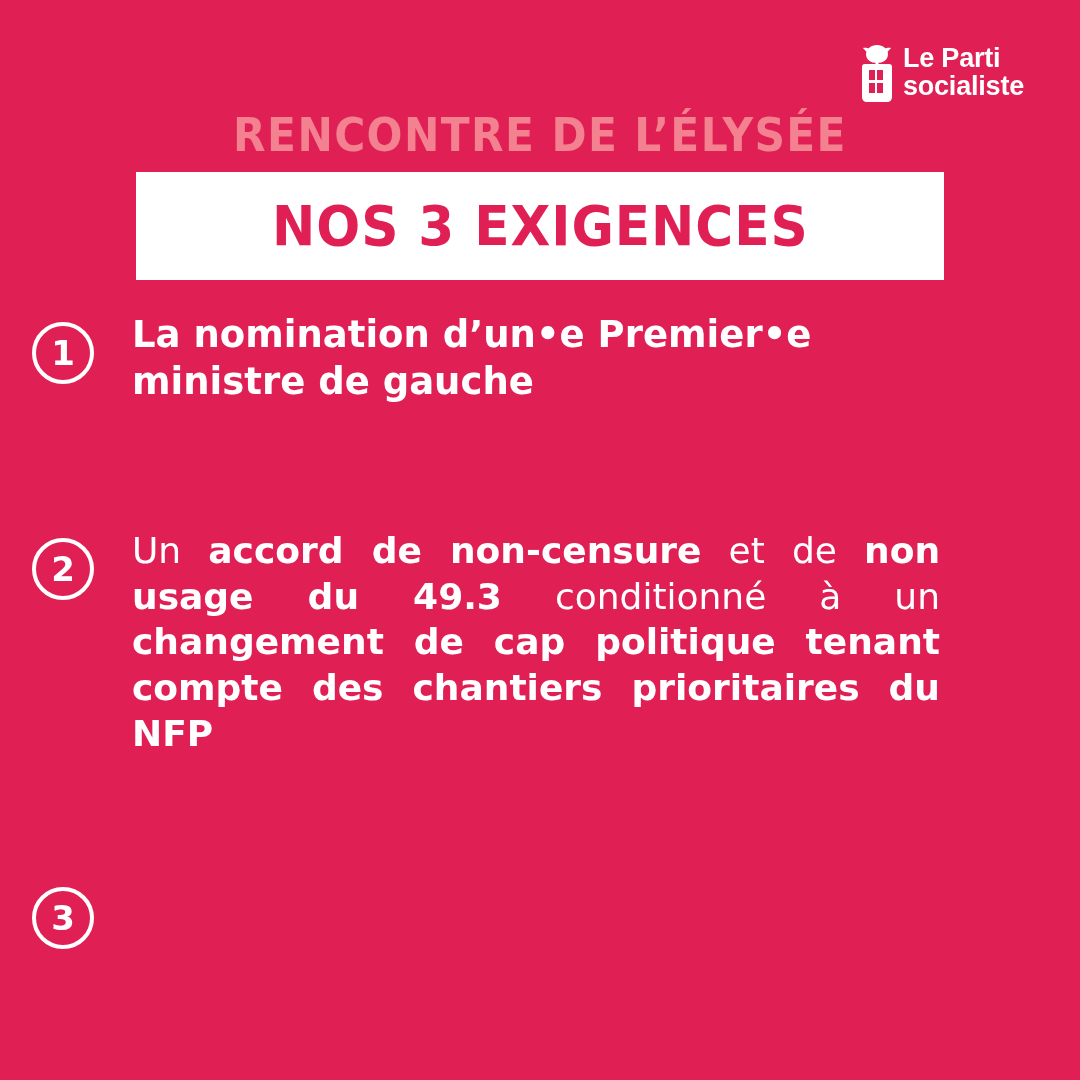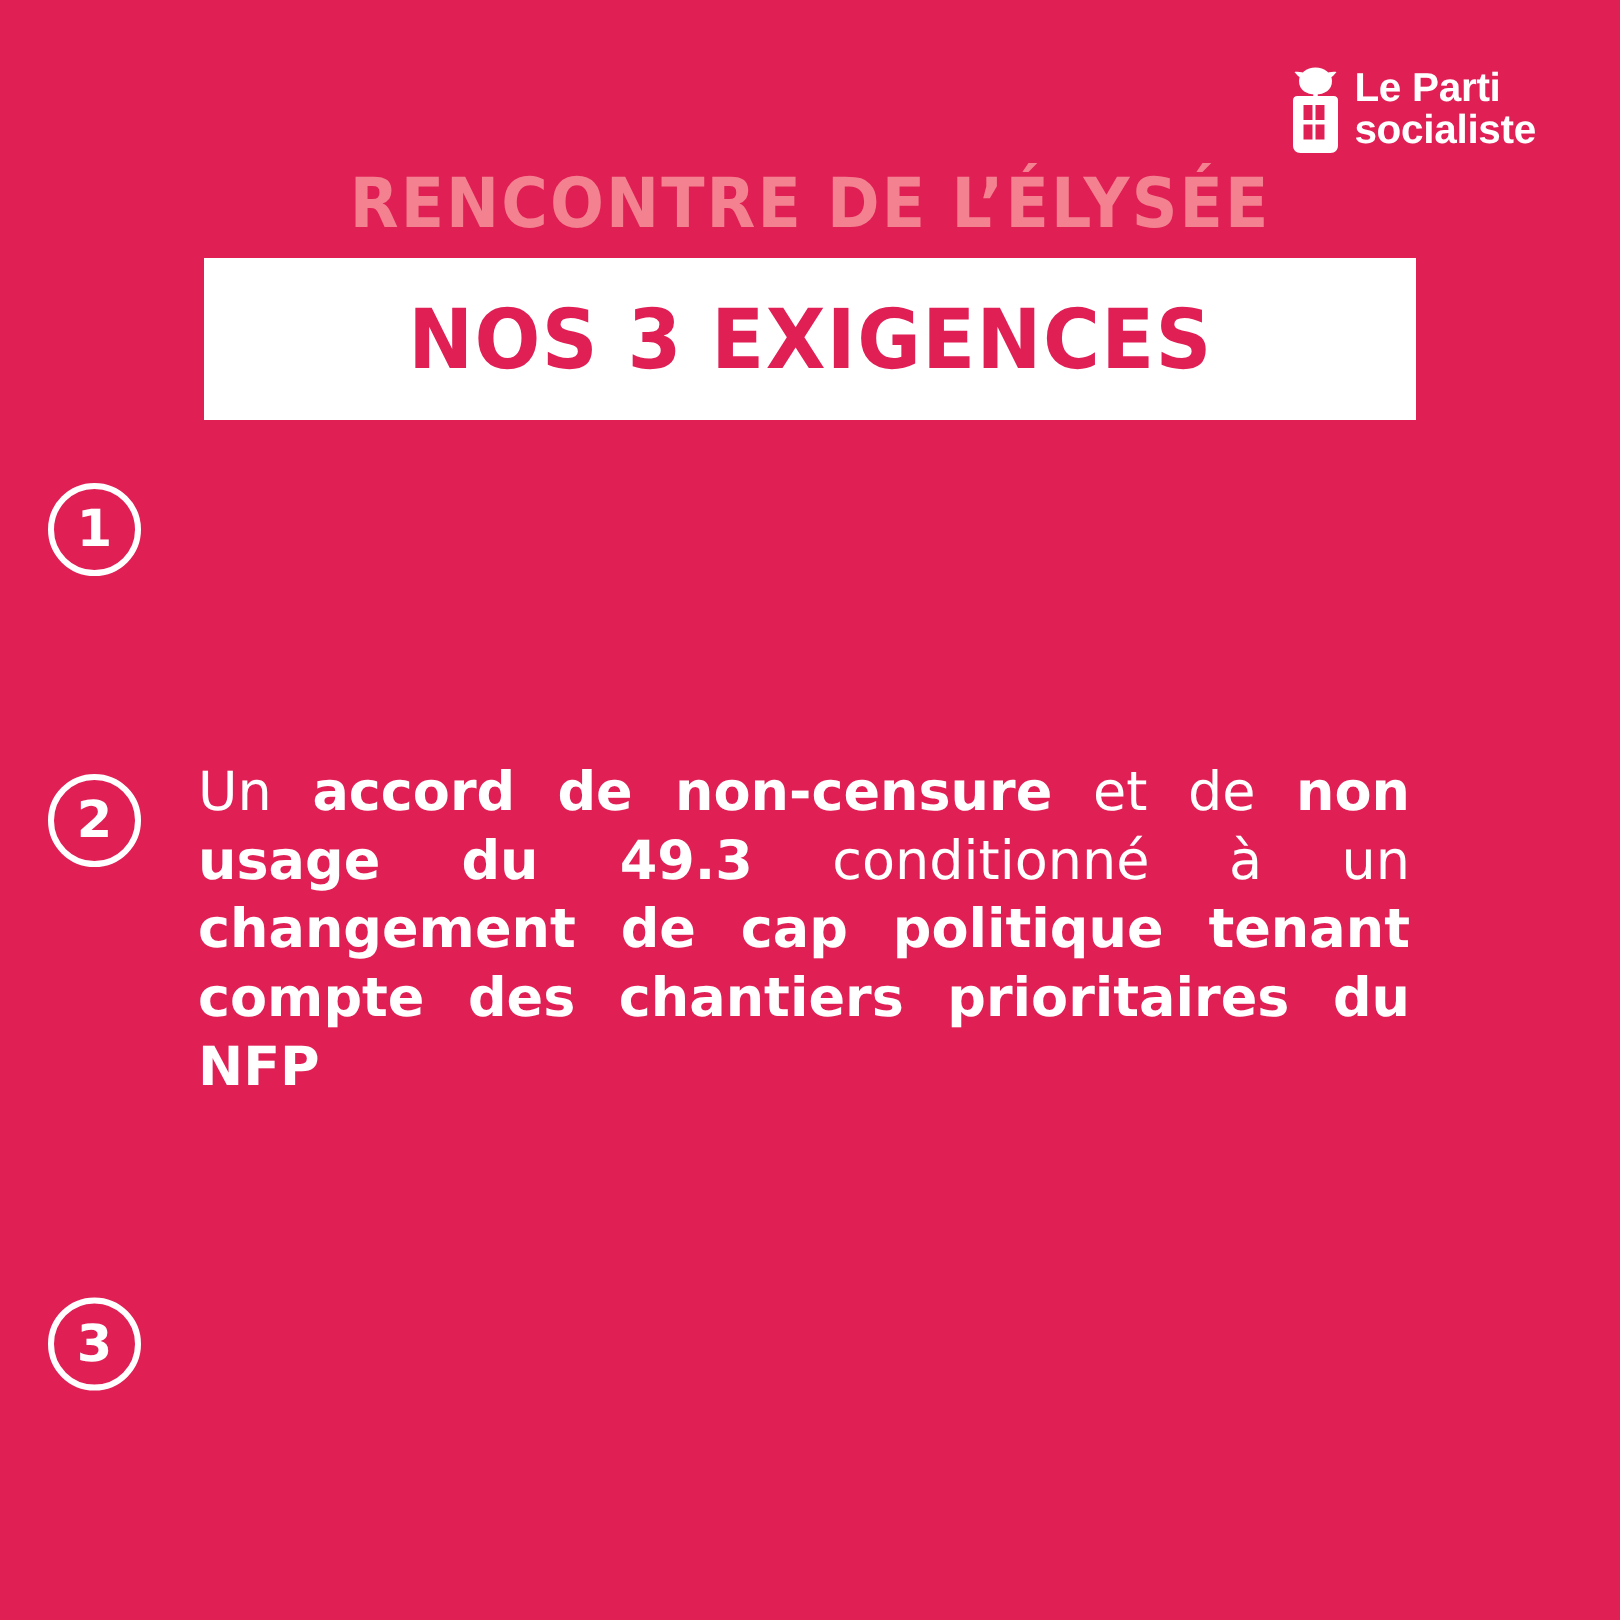--- a/index.html
+++ b/index.html
@@ -143,20 +143,21 @@
 <div class="kicker">RENCONTRE DE L’ÉLYSÉE</div>
 
 <div class="title-band">
   <div class="title-band-text">NOS 3 EXIGENCES</div>
 </div>
 
 <div class="demands">
 
   <div class="demand demand-1">
     <div class="num">1</div>
+    <div class="demand-body d1"><span class="seg-b" style="font-weight: bold;">La nomination d’un•e Premier•e ministre de gauche</span></div>
   </div>
 
   <div class="demand demand-2">
     <div class="num">2</div>
     <div class="demand-body d2"><span style="font-weight: normal;">Un </span><span class="seg-b" style="font-weight: bold;">accord de non-censure</span><span style="font-weight: normal;"> et de </span><span class="seg-b" style="font-weight: bold;">non usage du 49.3</span><span style="font-weight: normal;"> conditionné à un </span><span class="seg-b" style="font-weight: bold;">changement de cap politique tenant compte des chantiers prioritaires du NFP</span></div>
   </div>
 
   <div class="demand demand-3">
     <div class="num">3</div>
   </div>

